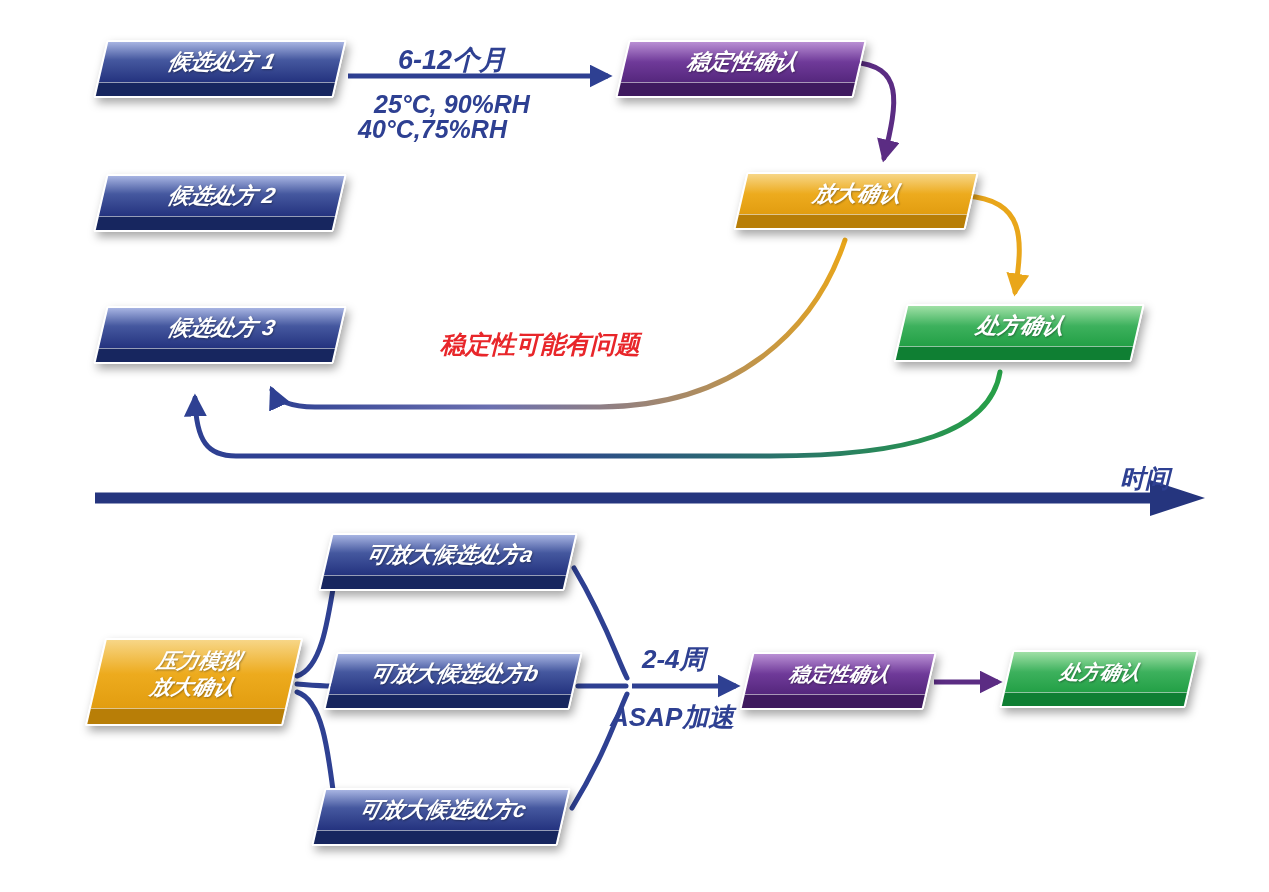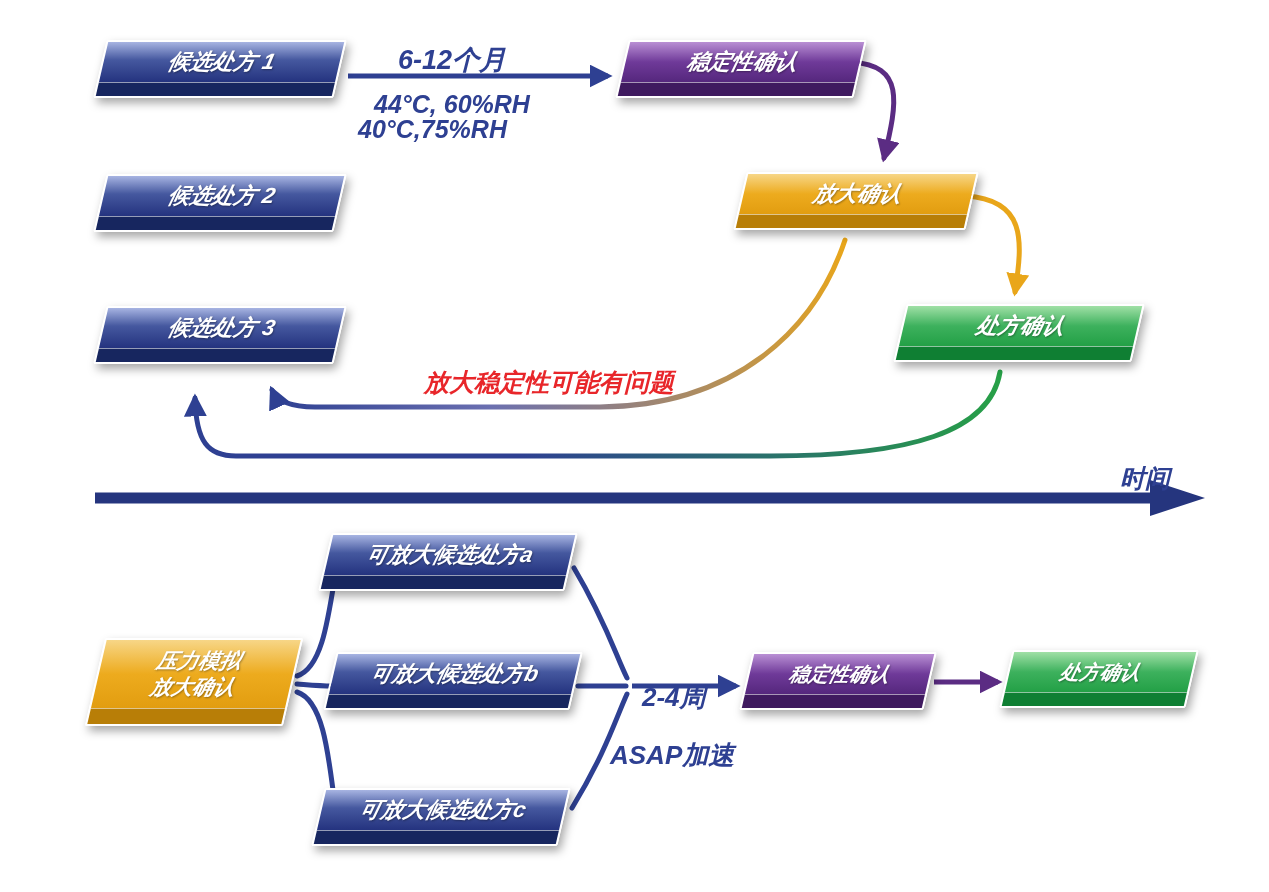--- a/index.html
+++ b/index.html
@@ -40,21 +40,21 @@
 
   
   .lbl {
     position:absolute; font-weight:bold; font-style:italic; white-space:nowrap;
     color:#2e4092;
   }
   .lbl.blue  { color:#2e4092; }
   .lbl.red   { color:#e8262a; }
   .sz27 { font-size:27px; }
   .sz25 { font-size:25px; }
-  .sz26 { font-size:26px;margin-top:38px; }
+  .sz26 { font-size:26px; }
 </style>
 </head>
 <body>
 
 <div class="canvas">
 
   <svg class="connectors" width="1269" height="892" viewBox="0 0 1269 892">
     <defs>
       <marker id="mblue" viewBox="0 0 10 10" refX="8" refY="5" markerWidth="4.6" markerHeight="4.6" orient="auto-start-reverse">
         <path d="M0,0 L10,5 L0,10 z" fill="#2e4092"></path>
@@ -154,23 +154,23 @@
   <div class="slab green" style="left:900px; top:304px; width:238px;">
     <div class="slab-inner">
       <div class="slab-top">
           <span>处方确认</span>
         </div>
       <div class="slab-front"></div>
     </div>
   </div>
 
   <div class="lbl blue sz27" style="left:398px; top:42px;">6-12个月</div>
-  <div class="lbl blue sz25" style="left:374px; top:90px;">44°C, 60%RH</div>
+  <div class="lbl blue sz25" style="left:374px; top:90px;">25°C, 90%RH</div>
   <div class="lbl blue sz25" style="left:358px; top:115px;">40°C,75%RH</div>
-  <div class="lbl red  sz25" style="left:424px; top:366px;">放大稳定性可能有问题</div>
+  <div class="lbl red  sz25" style="left:440px; top:328px;">稳定性可能有问题</div>
   <div class="lbl blue sz25" style="left:1112px; top:462px;margin-left:8px;">时间</div>
 
   <div class="slab orange tall" style="left:95px; top:638px; width:198px;">
     <div class="slab-inner">
       <div class="slab-top">
         <span class="two-line">
           <span>压力模拟</span>
           <span>放大确认</span>
         </span>
       </div>

